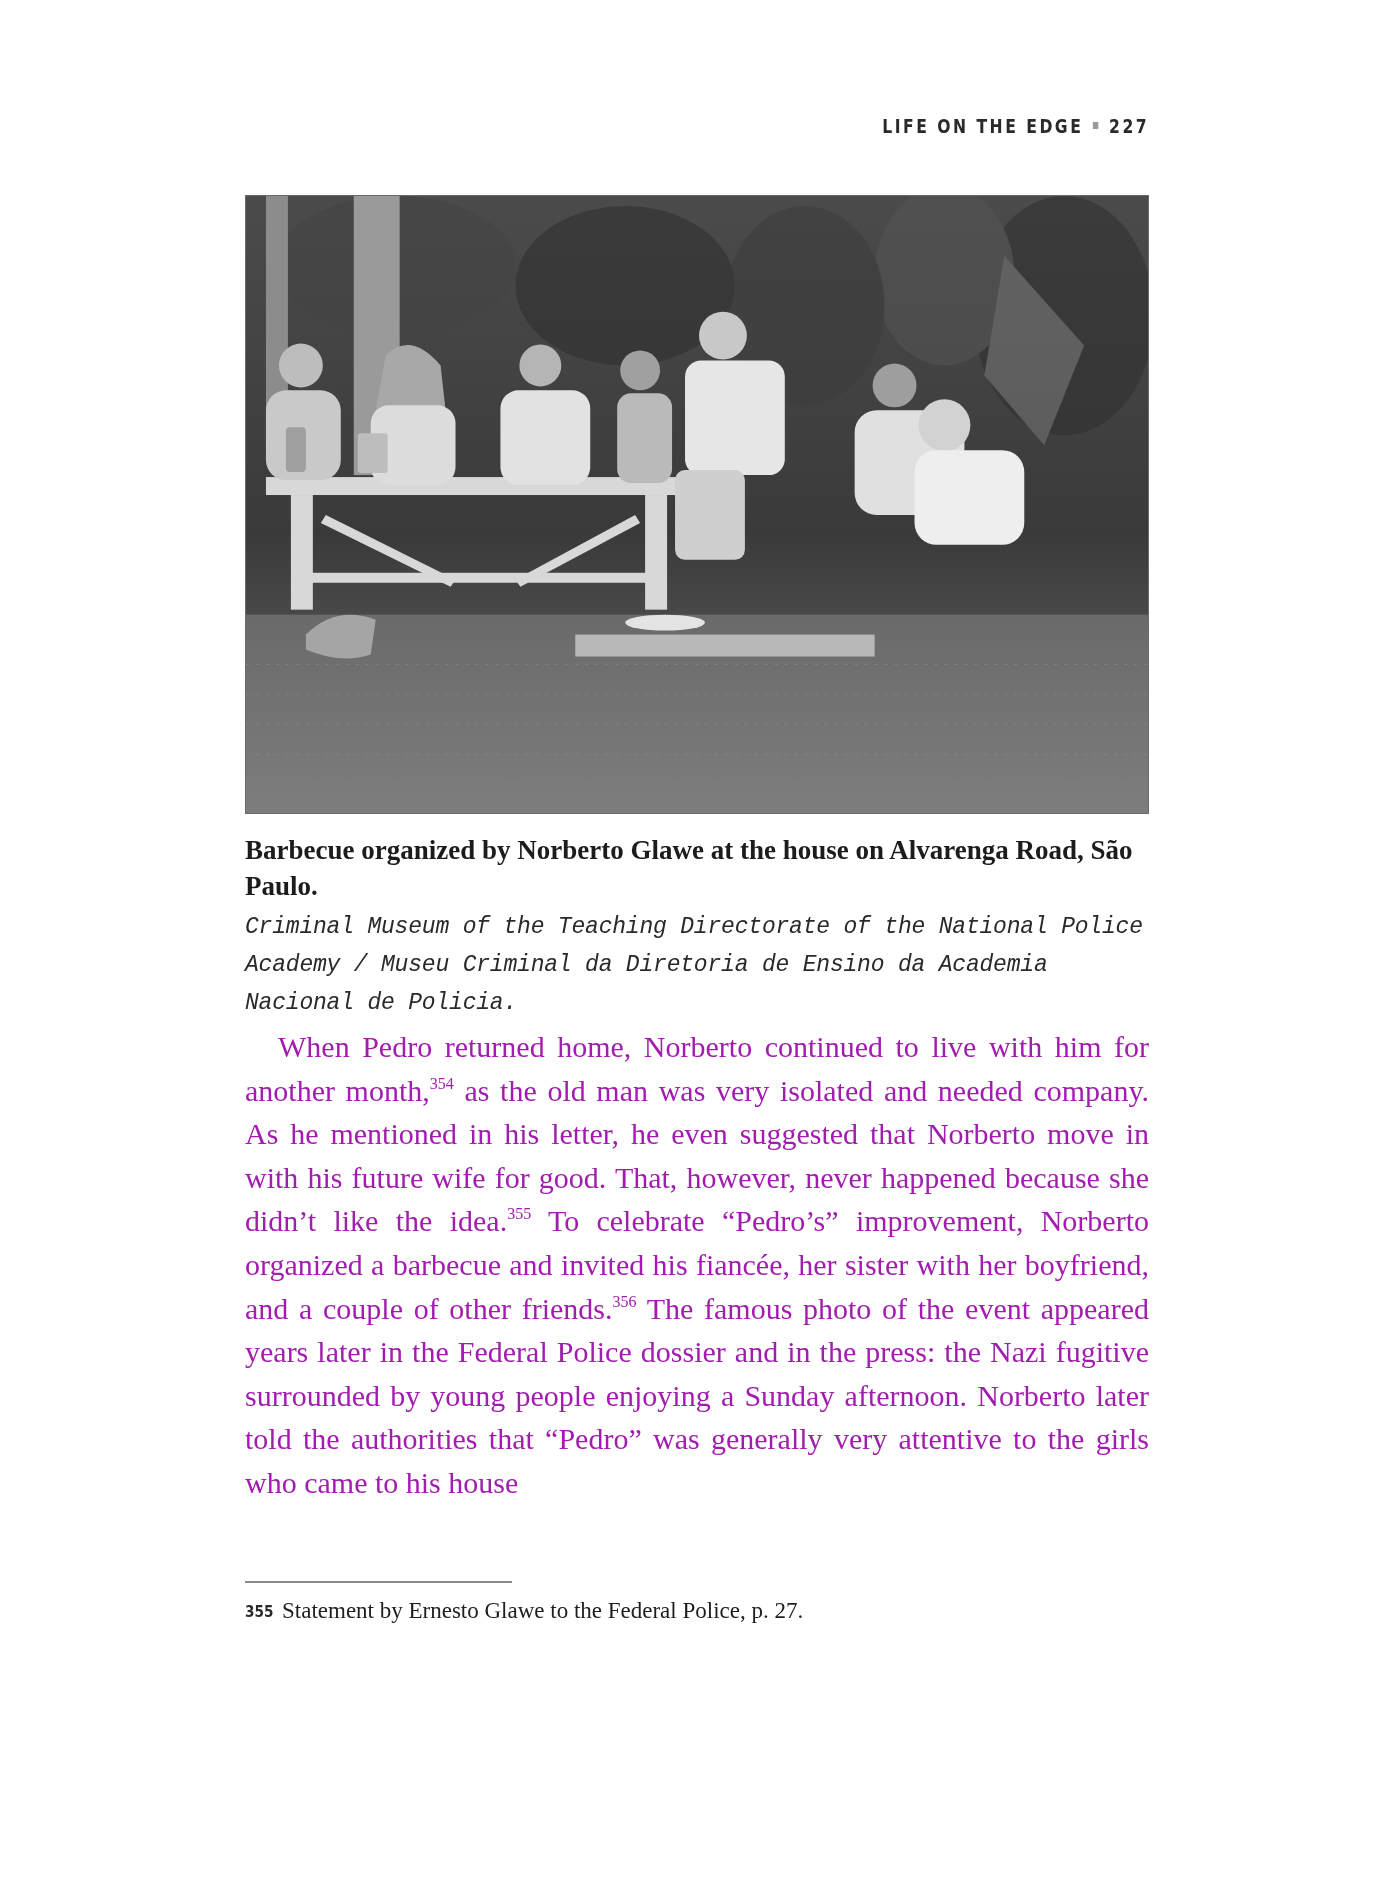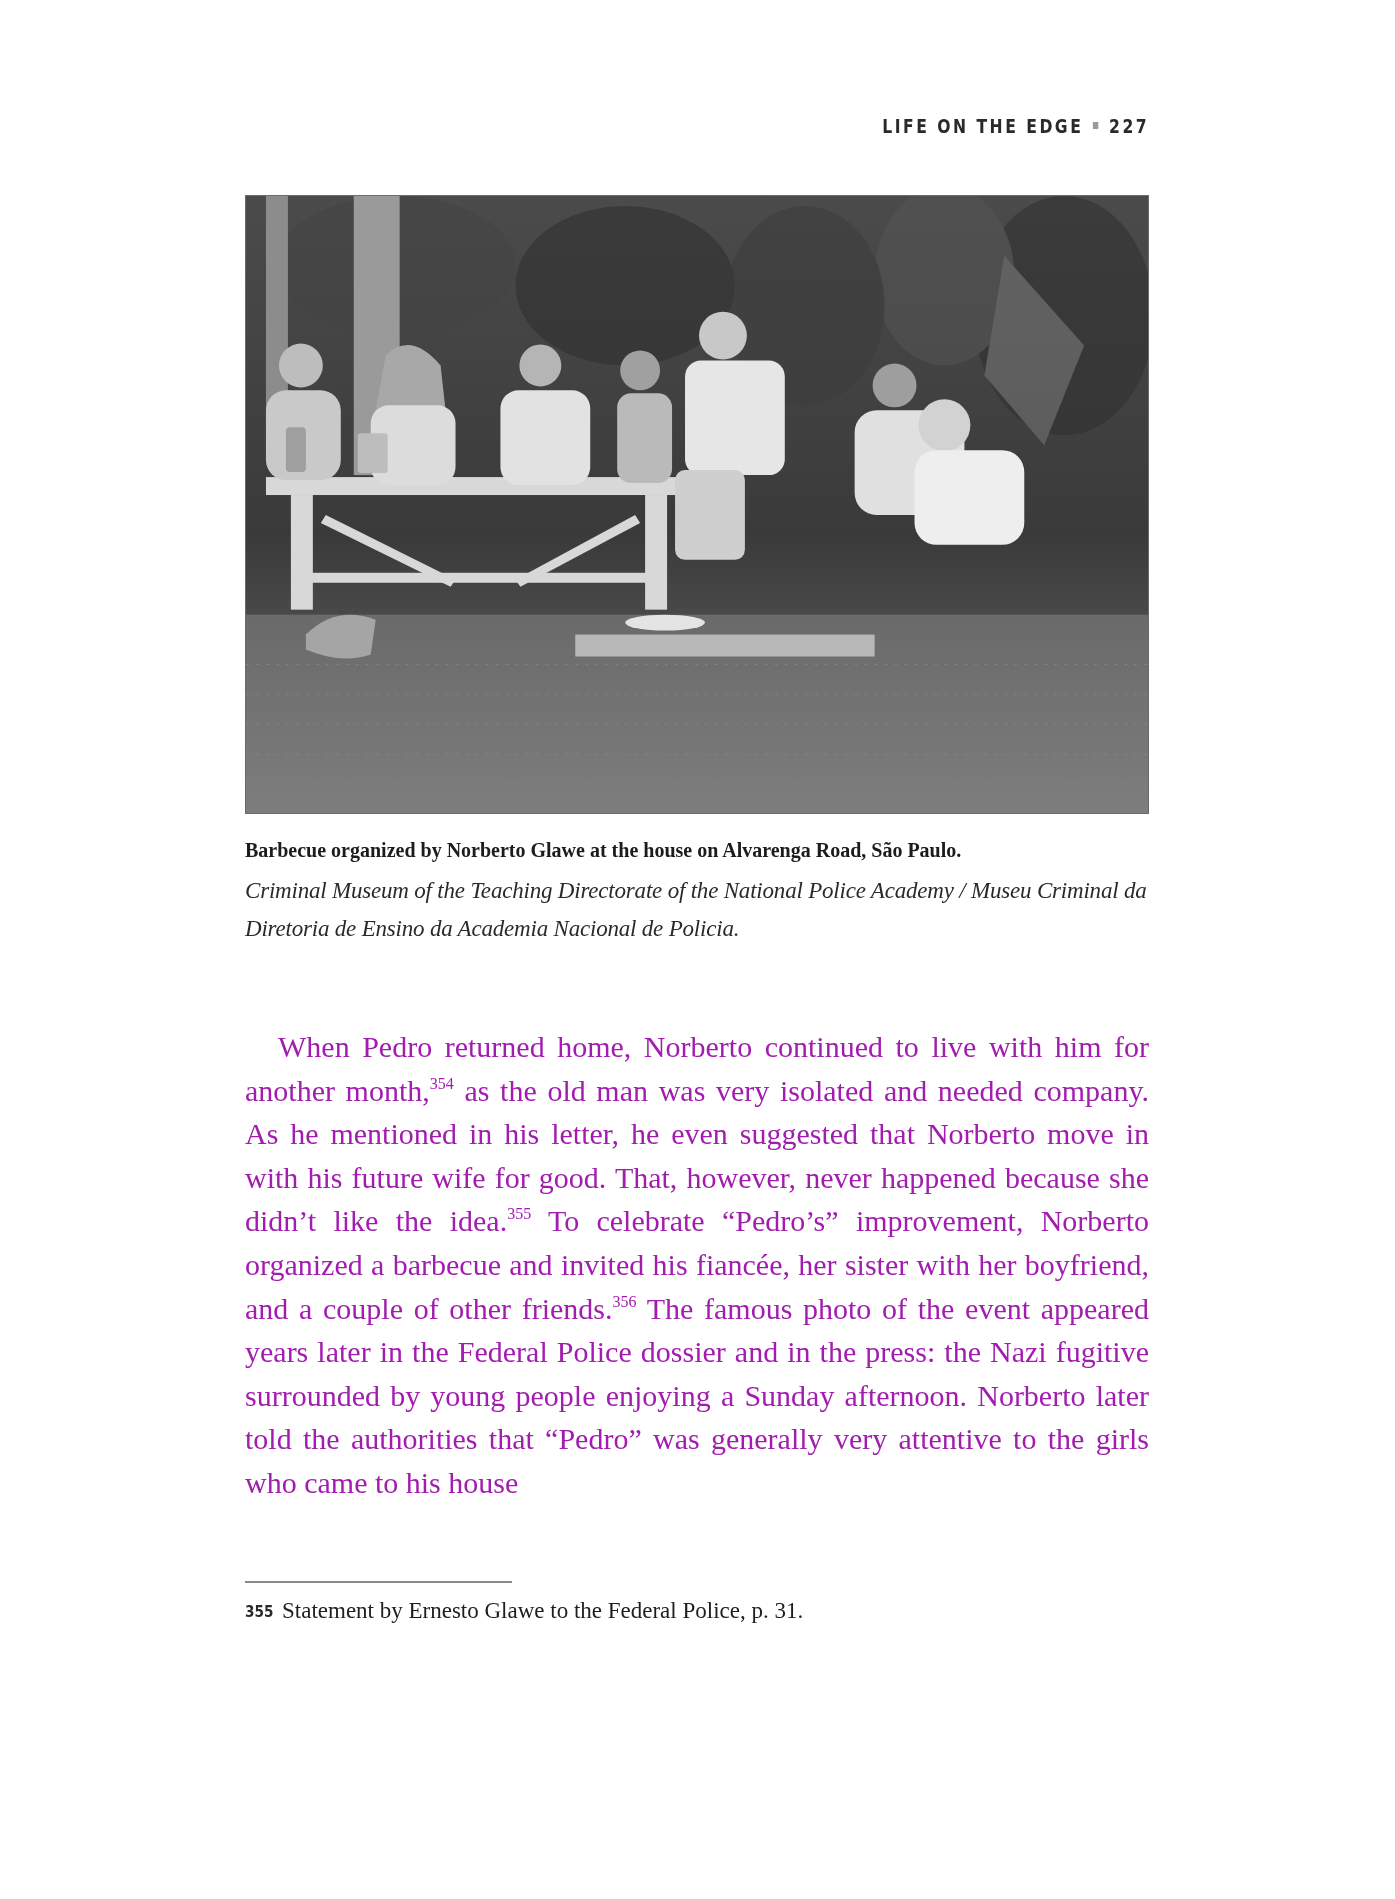--- a/index.html
+++ b/index.html
@@ -51,27 +51,27 @@
     .photo svg { display: block; width: 100%; height: 100%; }
     .caption {
       position: absolute;
       left: 245px;
       top: 832px;
       width: 910px;
     }
     .caption-title {
       font-family: "Liberation Serif", serif;
       font-weight: bold;
-      font-size: 20px;
+      font-size: 27px;
       line-height: 36px;
       color: #1c1c1c;
       margin: 0;
     }
     .caption-credit {
-      font-family: Liberation Serif, serif;
+      font-family: Liberation Mono, monospace;
       font-style: italic;
       font-size: 23px;
       line-height: 38px;
       color: #2a2a2a;
       margin: 4px 0 0 0;
       letter-spacing: -0.2px;
     }
     .body-text {
       position: absolute;
       left: 245px;
@@ -208,15 +208,15 @@
   <p class="caption-title">Barbecue organized by Norberto Glawe at the house on Alvarenga Road, São Paulo.</p>
   <p class="caption-credit">Criminal Museum of the Teaching Directorate of the National Police Academy / Museu Criminal da Diretoria de Ensino da Academia Nacional de Policia.</p>
 </div>
 
 <p class="body-text"><span>When Pedro returned home, Norberto continued to live with him for another month,</span><sup>354</sup><span> as the old man was very isolated and needed company. As he mentioned in his letter, he even suggested that Norberto move in with his future wife for good. That, however, never happened because she didn’t like the idea.</span><sup>355</sup><span> To celebrate “Pedro’s” improvement, Norberto organized a barbecue and invited his fiancée, her sister with her boyfriend, and a couple of other friends.</span><sup>356</sup><span> The famous photo of the event appeared years later in the Federal Police dossier and in the press: the Nazi fugitive surrounded by young people enjoying a Sunday afternoon. Norberto later told the authorities that “Pedro” was generally very attentive to the girls who came to his house</span></p>
 
 <div class="fn-rule"></div>
 
 <div class="footnotes">
   <div class="footnote">
-    <span class="fn-num">355</span><span>Statement by Ernesto Glawe to the Federal Police, p. 31.</span>
+    <span class="fn-num">355</span><span>Statement by Ernesto Glawe to the Federal Police, p. 27.</span>
   </div>
 </div>
 
 </body></html>

